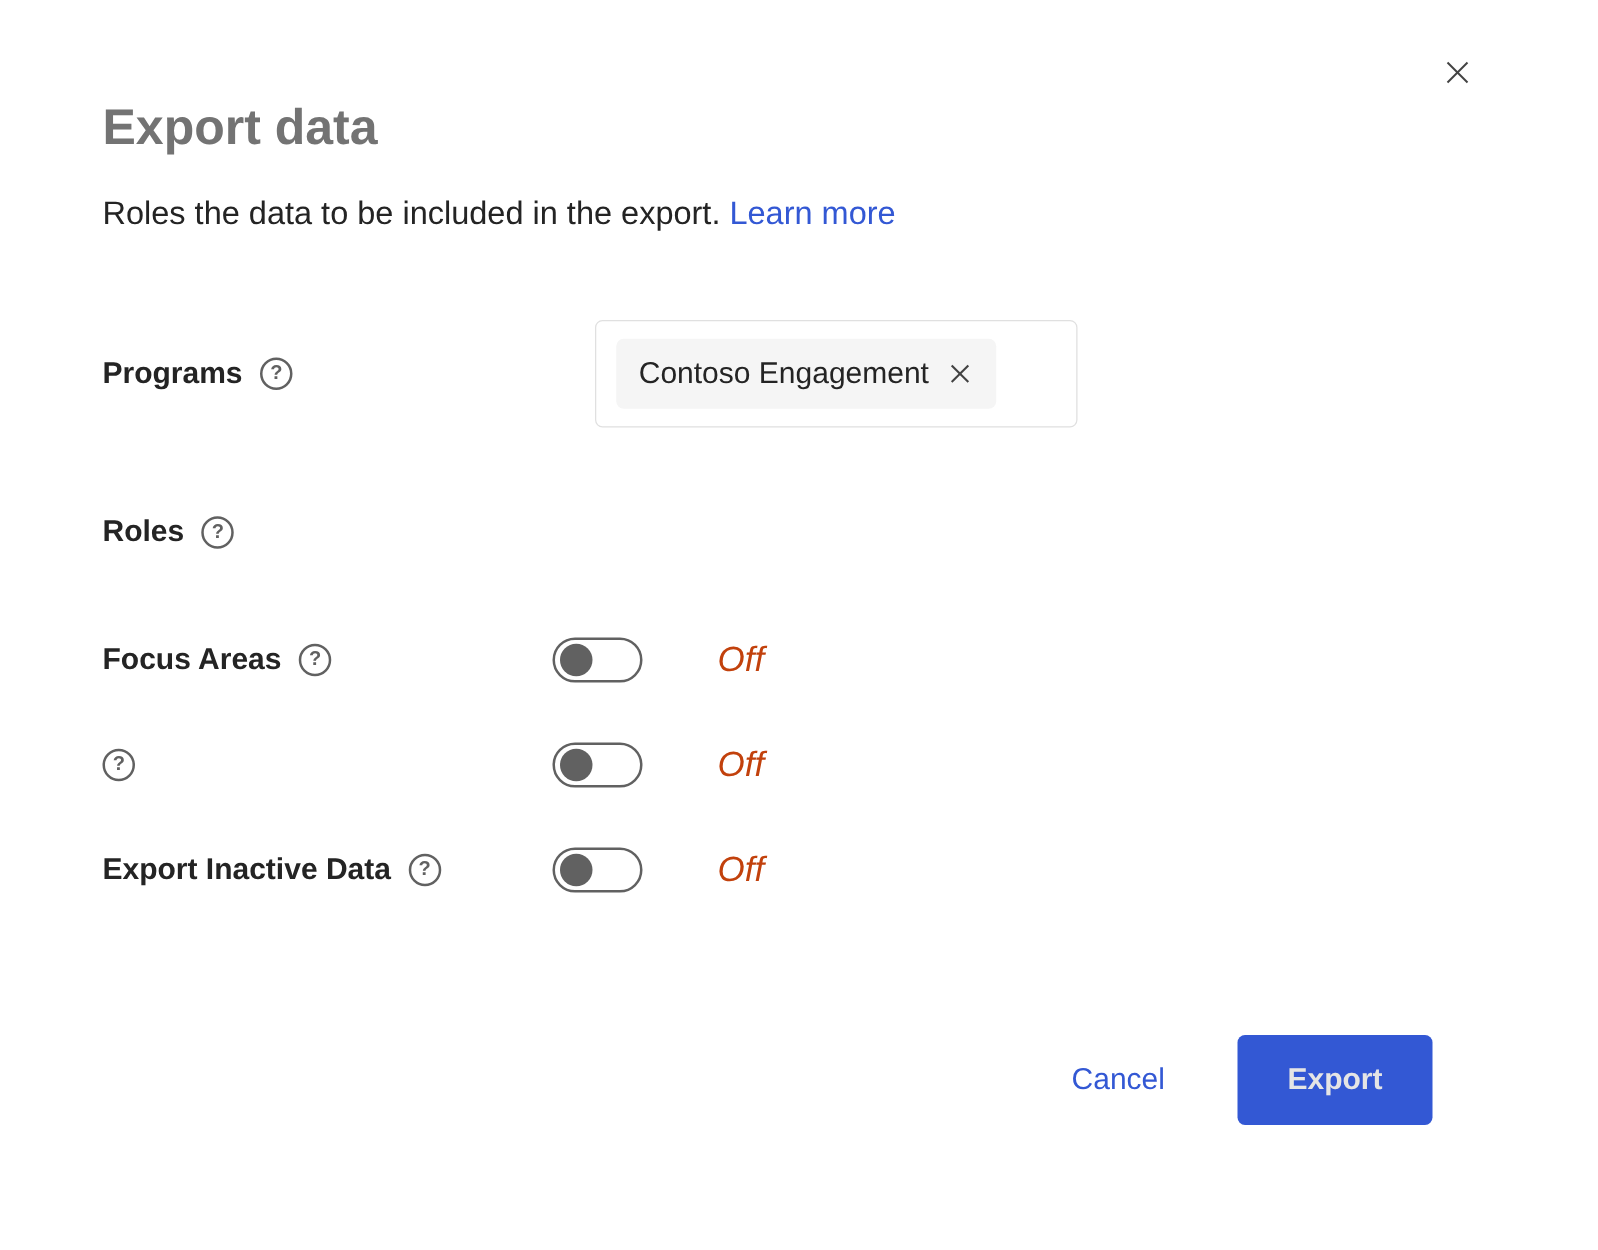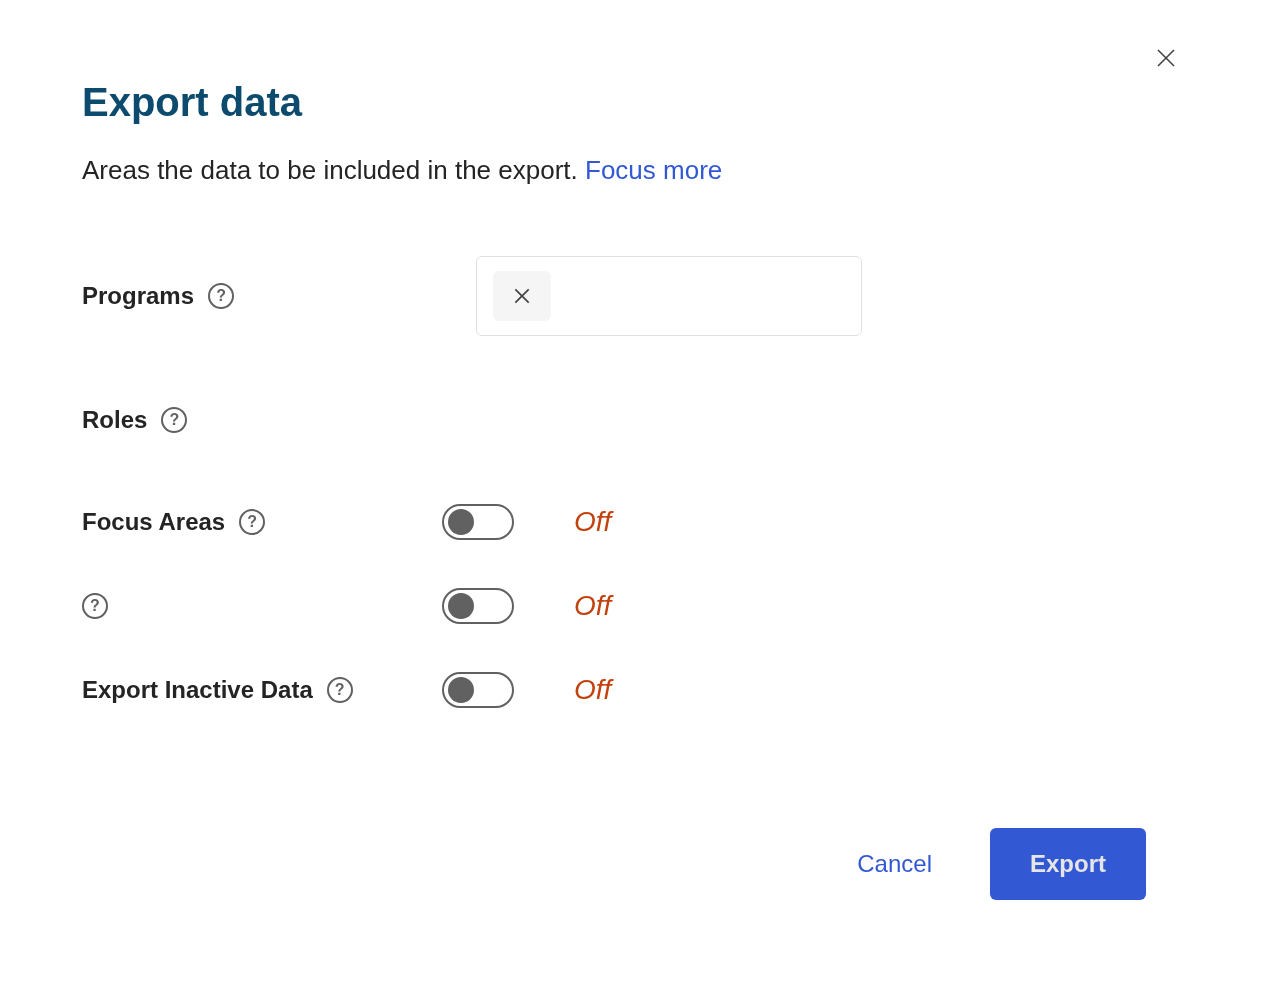--- a/index.html
+++ b/index.html
@@ -28,21 +28,21 @@
       justify-content: center;
       background: none;
       border: none;
       color: #424242;
     }
     .close-btn svg { width: 24px; height: 24px; }
     .title {
       font-size: 40px;
       font-weight: 600;
       margin-bottom: 30px;
-      color: #0c4a6e;
+      color: #737373;
     }
     .subtitle {
       font-size: 26px;
       color: #242424;
       margin-bottom: 70px;
     }
     .learn-more-link {
       color: #3358d4;
       cursor: pointer;
       text-decoration: none;
@@ -166,31 +166,32 @@
   <button class="close-btn">
     <svg viewBox="0 0 24 24" fill="none" stroke="currentColor" stroke-width="1.6">
       <line x1="4" y1="4" x2="20" y2="20"></line>
         <line x1="20" y1="4" x2="4" y2="20"></line>
     </svg>
   </button>
 
   <h1 class="title">Export data</h1>
 
   <p class="subtitle">
-    <span>Areas the data to be included in the export.</span>
-    <a class="learn-more-link">Focus more</a>
+    <span>Roles the data to be included in the export.</span>
+    <a class="learn-more-link">Learn more</a>
   </p>
 
   <div class="form-row tag-row">
     <div class="label-cell">
       <span>Programs</span>
       <span class="help-icon">?</span>
     </div>
     <div class="tag-input">
       <span class="tag-chip">
+        <span>Contoso Engagement</span>
         <button class="chip-remove">
           <svg viewBox="0 0 24 24" fill="none" stroke="currentColor" stroke-width="2">
             <line x1="4" y1="4" x2="20" y2="20"></line>
               <line x1="20" y1="4" x2="4" y2="20"></line>
           </svg>
         </button>
       </span>
     </div>
   </div>
 

